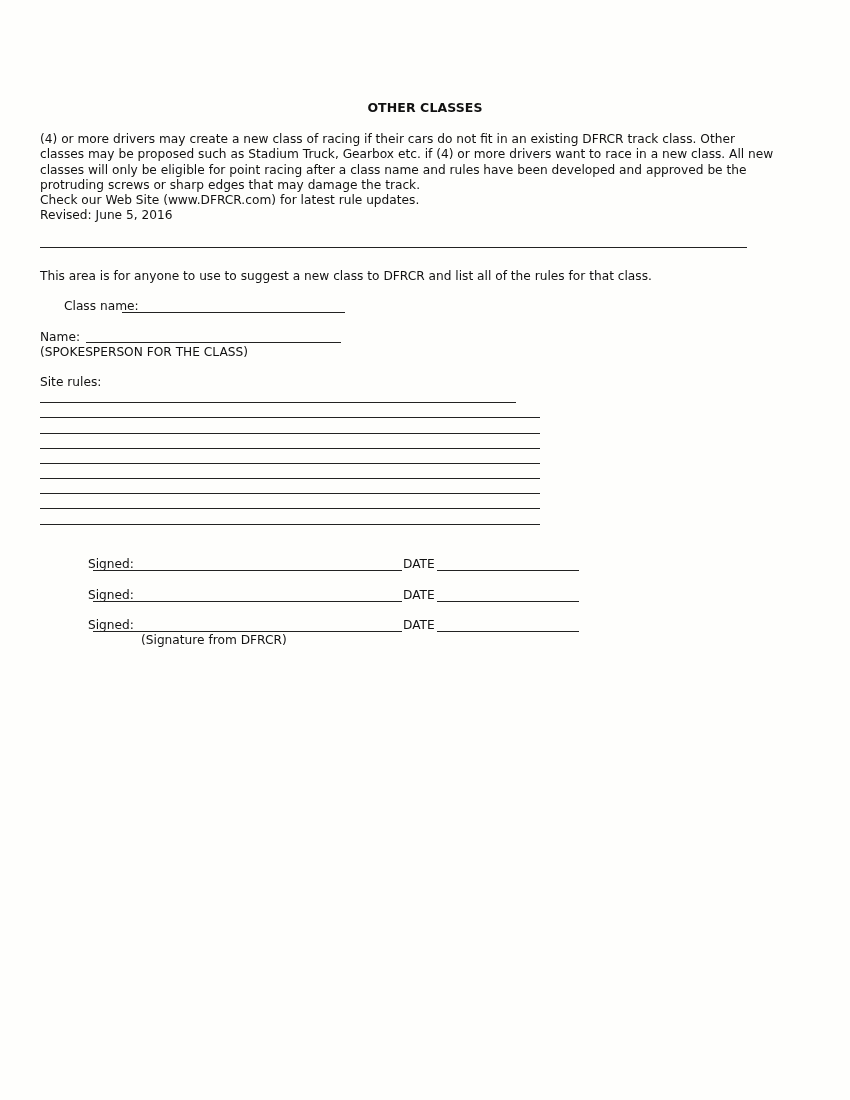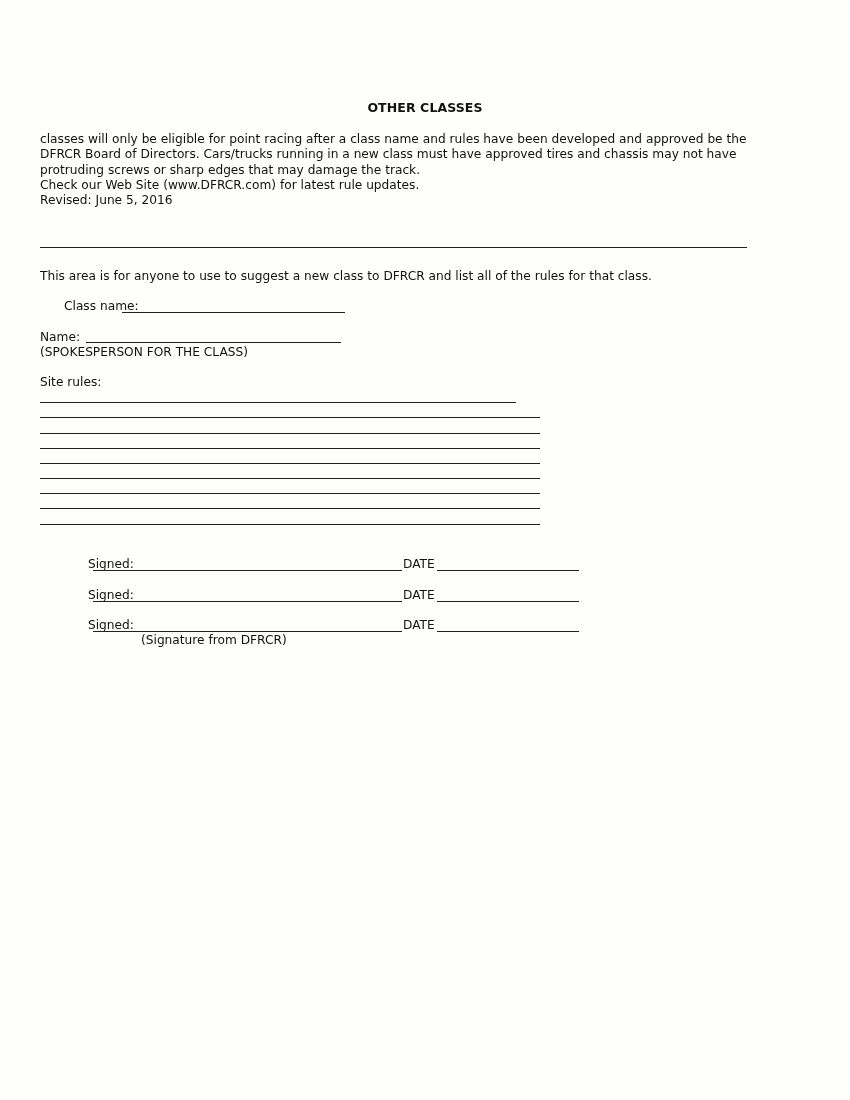--- a/index.html
+++ b/index.html
@@ -33,22 +33,23 @@
     .sig-row { position: absolute; left: 40px; height: 16px; }
     .sig-row .lbl { position: absolute; left: 0; top: 0; margin-left: 48px; }
     .sig-row .date { position: absolute; left: 363px; top: 0; }
   </style>
 </head>
 <body>
 
 <div class="abs title">OTHER CLASSES</div>
 
 <div class="abs para">
+  <div>(4) or more drivers may create a new class of racing if their cars do not fit in an existing DFRCR track class. Other</div>
+  <div>classes may be proposed such as Stadium Truck, Gearbox etc. if (4) or more drivers want to race in a new class.  All new</div>
   <div>classes will only be eligible for point racing after a class name and rules have been developed and approved be the</div>
-  <div>DFRCR Board of Directors.  Cars/trucks running in a new class must have approved tires and chassis may not have</div>
   <div>protruding screws or sharp edges that may damage the track.</div>
   <div>Check our Web Site (www.DFRCR.com) for latest rule updates.</div>
   <div>Revised: June 5, 2016</div>
 </div>
 
 <div class="abs hr-main"></div>
 
 <div class="abs intro">This area is for anyone to use to suggest a new class to DFRCR and list all of the rules for that class.</div>
 
 <div class="abs field-label" style="top:299px;margin-left:24px;">Class name:</div>

